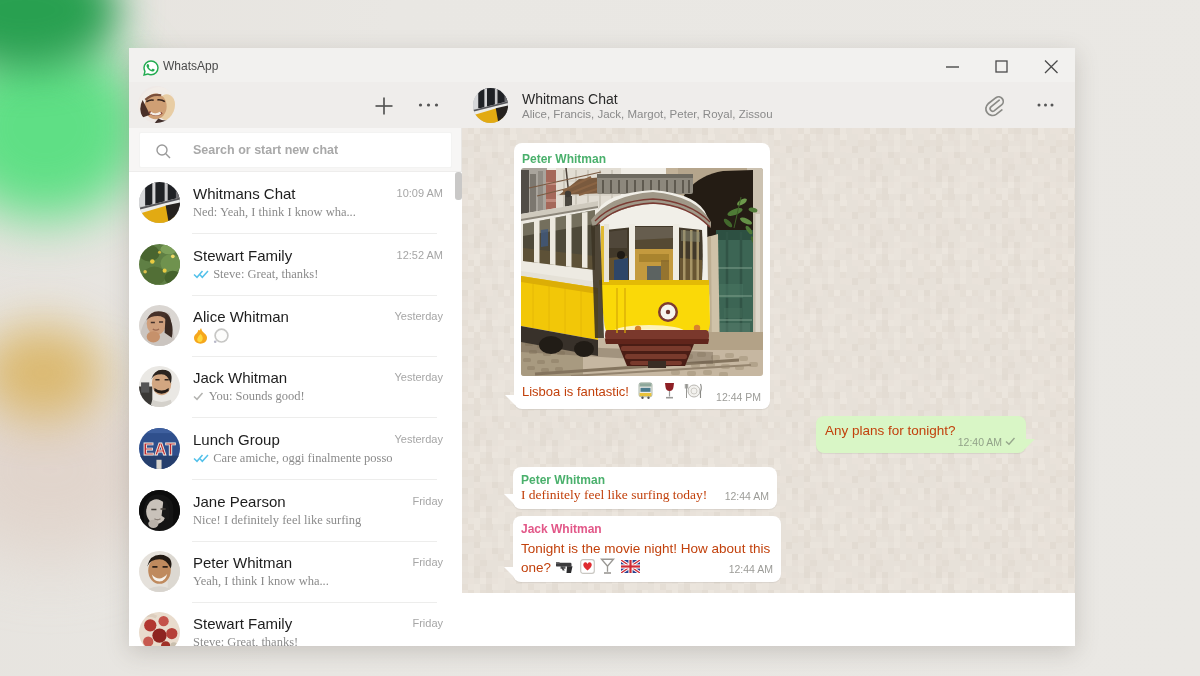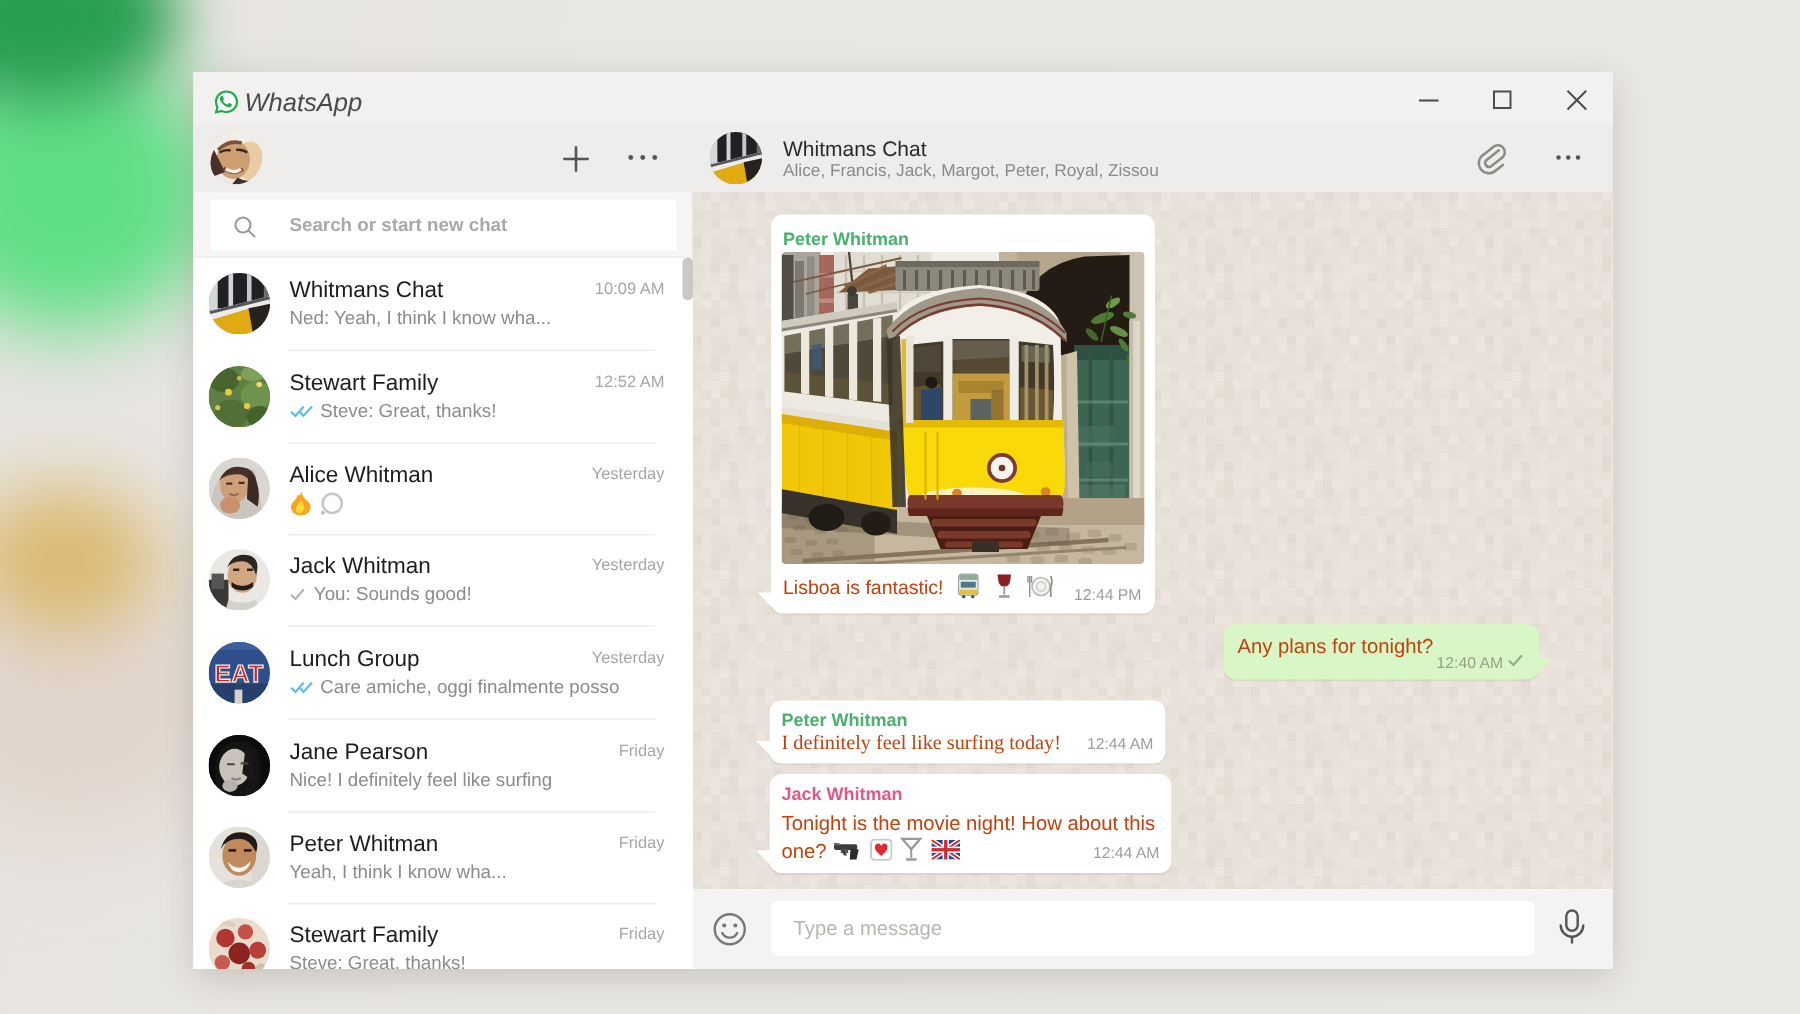--- a/index.html
+++ b/index.html
@@ -10,36 +10,36 @@
   background:linear-gradient(100deg, #e6e3de 0%, #e9e7e3 30%, #eae8e4 100%);
 }
 .window {
   position:absolute; left:129px; top:48px; width:946px; height:598px;
   background:#fff; box-shadow:0 6px 22px rgba(80,75,65,.22);
 }
 .titlebar {
   position:absolute; left:0; top:0; width:946px; height:34px; background:#f2f1ef;
 }
 .tb-logo { position:absolute; left:14px; top:12px; }
-.tb-title { position:absolute; left:34px; top:11px; font-size:17px; color:#4a4a4a;font-style:italic; }
+.tb-title { position:absolute; left:34px; top:11px; font-size:12px; color:#4a4a4a; }
 .tb-btns { position:absolute; right:0; top:0; height:34px; }
 .lpanel { position:absolute; left:0; top:34px; width:333px; height:564px; background:#fff; border-right:1px solid #e9e7e4; }
 .lheader { position:absolute; left:0; top:0; width:333px; height:46px; background:#efedeb; }
 .lav { position:absolute; left:9px; top:4px; width:37px; height:37px; border-radius:50%; overflow:hidden; }
 .plus { position:absolute; }
 .hdots { position:absolute; right:22px; top:21px; width:22px; height:4px; }
 .search { position:absolute; left:0; top:46px; width:332px; height:44px; background:#f7f6f5; border-bottom:1px solid #eeedec;font-weight:bold; }
 .sinput { position:absolute; left:10px; top:4px; width:313px; height:36px; background:#fff; border:1px solid #f3f3f2; border-radius:2px; }
 .sicon { position:absolute; left:26px; top:15px; }
 .stext { position:absolute; left:64px; top:15px; font-size:12.5px; color:#a9a9a9; }
 .chatlist { position:absolute; left:0; top:90px; width:333px; height:474px; background:#fff; overflow:hidden; }
 .row { position:absolute; left:0; width:333px; height:62px; }
 .rav { position:absolute; left:10px; top:10px; width:41px; height:41px; border-radius:50%; overflow:hidden; }
 .rtitle { position:absolute; left:64px; top:13px; font-size:15px; color:#1d1d1d; }
-.rprev { position:absolute; left:64px; top:33px; font-size:12.5px; color:#8b8b8b; white-space:nowrap; }
+.rprev { position:absolute; left:64px; top:33px; font-size:12.5px; color:#8b8b8b; white-space:nowrap;font-family:Liberation Serif, serif; }
 .rtime { position:absolute; right:19px; top:15px; font-size:11px; color:#a6a6a6; }
 .rdiv { position:absolute; left:63px; right:25px; bottom:0; height:1px; background:#ededec; }
 .scrollthumb { position:absolute; right:0px; top:0px; width:7px; height:28px; background:#c9c8c7; border-radius:3px; }
 .rpanel { position:absolute; left:333px; top:34px; width:613px; height:564px; }
 .rheader { position:absolute; left:0; top:0; width:613px; height:46px; background:#efedeb; }
 .cav { position:absolute; left:11px; top:6px; width:35px; height:35px; border-radius:50%; overflow:hidden; }
 .ctitle { position:absolute; left:60px; top:9px; font-size:14px; color:#2a2a2a; }
 .csub { position:absolute; left:60px; top:26px; font-size:11.5px; color:#8a8a8a; }
 .clip { position:absolute; right:70px; top:12px; }
 .cdots { position:absolute; right:21px; top:21px; width:17px; height:4px; }
@@ -634,30 +634,14 @@
               <path d="M0 0 L19 13 M19 0 L0 13" stroke="#cf2b35" stroke-width="1.3"></path>
               <rect x="7.4" y="0" width="4.2" height="13" fill="#fff"></rect>
               <rect x="0" y="4.4" width="19" height="4.2" fill="#fff"></rect>
               <rect x="8.4" y="0" width="2.2" height="13" fill="#cf2b35"></rect>
               <rect x="0" y="5.4" width="19" height="2.2" fill="#cf2b35"></rect>
             </svg></div>
   <div class="btime" style="right:8px;bottom:7px;">12:44 AM</div>
 </div>
 
     </div>
-    <div class="footer">
-      <svg class="femoji" width="23" height="23" viewBox="0 0 23 23">
-          <circle cx="11.5" cy="11.5" r="10" fill="none" stroke="#777" stroke-width="1.6"></circle>
-          <circle cx="7.8" cy="9" r="1.4" fill="#777"></circle>
-          <circle cx="15.2" cy="9" r="1.4" fill="#777"></circle>
-          <path d="M6.5 14 a5.6 5.6 0 0 0 10 0" fill="none" stroke="#777" stroke-width="1.6" stroke-linecap="round"></path>
-        </svg>
-      <div class="finput">
-          <div class="ftext">Type a message</div>
-        </div>
-      <svg class="fmic" width="20" height="26" viewBox="0 0 20 26">
-          <rect x="6.2" y="1" width="7.6" height="13.5" rx="3.8" fill="none" stroke="#555" stroke-width="1.6"></rect>
-          <path d="M2.5 11 a7.5 7.5 0 0 0 15 0" fill="none" stroke="#555" stroke-width="1.6" stroke-linecap="round"></path>
-          <line x1="10" y1="18.5" x2="10" y2="23" stroke="#555" stroke-width="1.6"></line>
-        </svg>
-    </div>
   </div>
 </div>
 
 </body></html>

